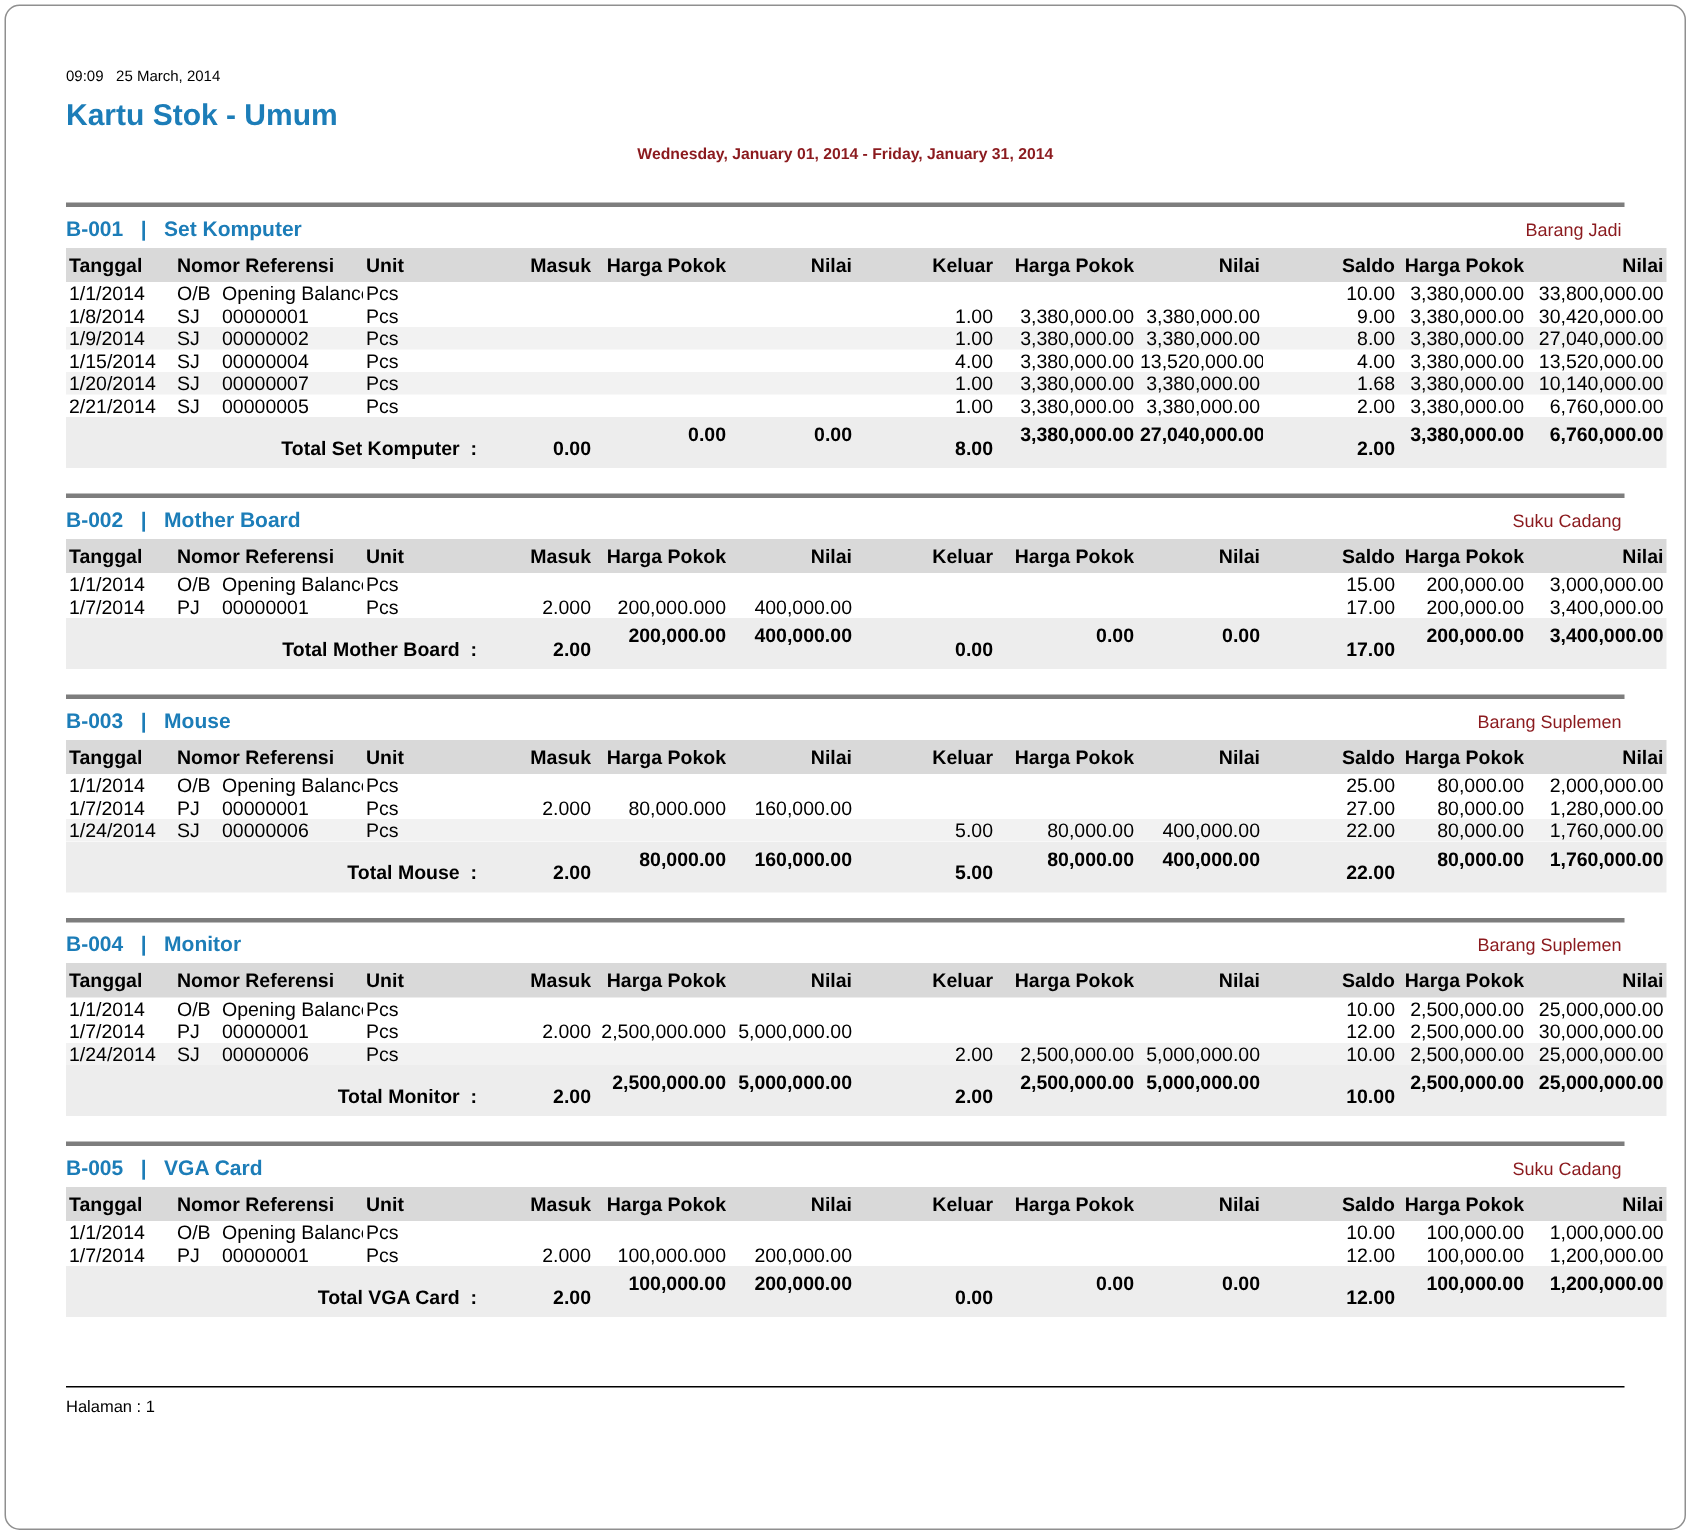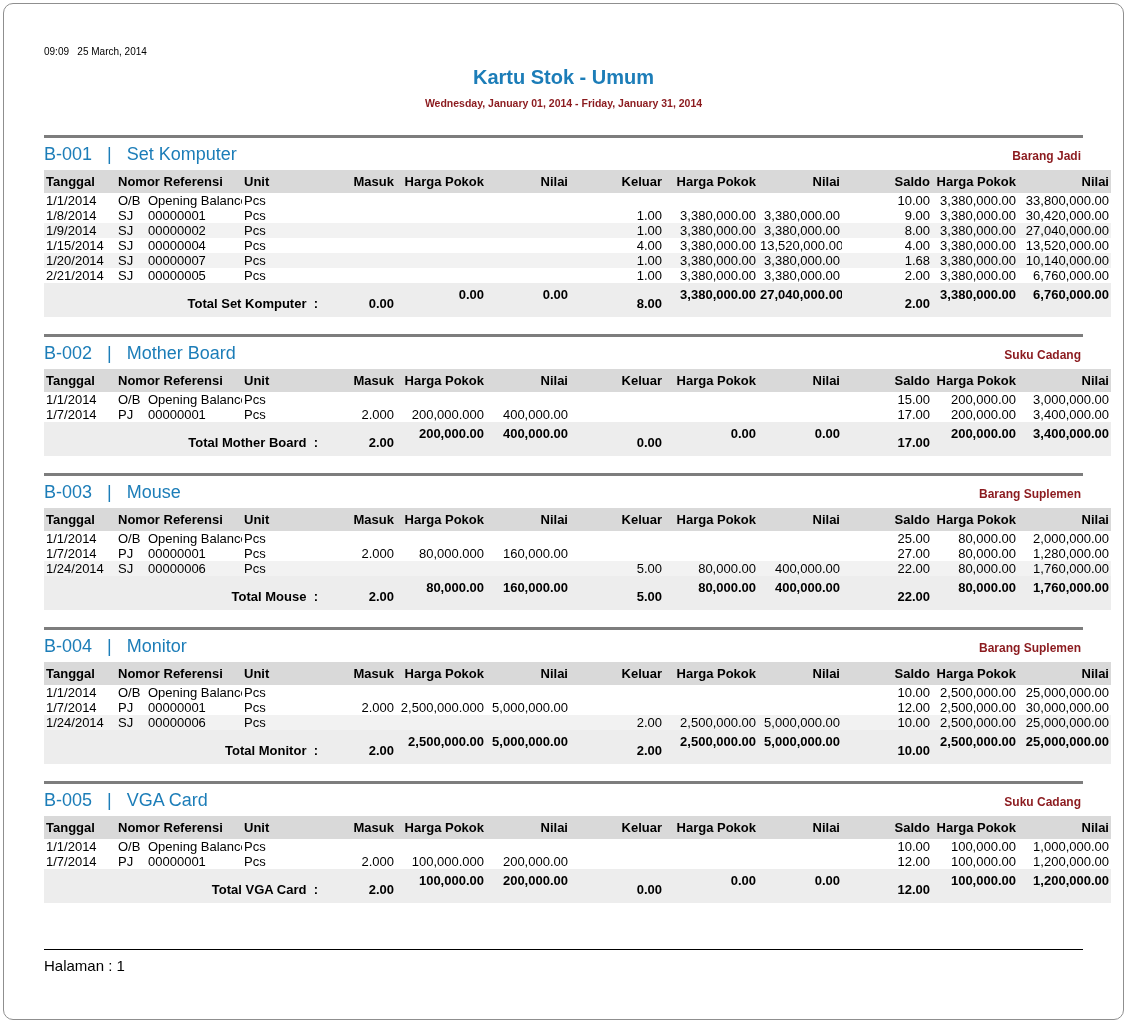--- a/index.html
+++ b/index.html
@@ -5,43 +5,43 @@
   html,body { margin:0; padding:0; background:#fff; }
   body { width:1127px; height:1023px; font-family:"Liberation Sans", sans-serif; color:#000; }
   .frame {
     box-sizing:border-box; width:1121px; height:1017px; margin:3px;
     border:1px solid #8f8f8f; border-radius:10px; background:#fff; overflow:hidden;
   }
   .content { padding:42px 40px 0 40px; }
 
   .timestamp { font-size:10px; white-space:pre; }
   .company { margin-top:27px; text-align:center; font-size:14px; font-weight:bold; }
-  .title   { margin-top:9px;  text-align:center; font-size:20px; font-weight:bold; color:var(--blue,#1c7db8); }
+  .title   { margin-top:9px;  font-size:20px; font-weight:bold; color:var(--blue,#1c7db8); }
   .period  { margin-top:8px;  text-align:center; font-size:10.5px; font-weight:bold; color:var(--maroon,#8b1a1e); }
 
   .sections { margin-top:26px; }
   .section  { margin-bottom:17px; }
   .rule     { height:3px; background:#7d7d7d; }
   .sec-head { display:flex; justify-content:space-between; align-items:baseline; padding:6px 2px 5px 0; }
-  .sec-title{ color:var(--blue,#1c7db8); font-weight:normal; font-size:18px; white-space:pre; }
-  .sec-cat  { color:var(--maroon,#8b1a1e); font-weight:bold; font-size:12px; }
+  .sec-title{ color:var(--blue,#1c7db8); font-weight:bold; font-size:14px; white-space:pre; }
+  .sec-cat  { color:var(--maroon,#8b1a1e); font-weight:normal; font-size:12px; }
 
   table { width:100%; border-collapse:collapse; table-layout:fixed; font-size:13px; }
   thead th { background:#d9d9d9; font-weight:bold; height:23px; padding:0 2px; vertical-align:middle; white-space:nowrap; overflow:hidden; }
   .l { text-align:left; }
   .r { text-align:right; }
   tbody td { height:15px; line-height:15px; padding:0 2px; white-space:nowrap; overflow:hidden; }
   tr.alt td { background:#f2f2f2; }
   tfoot td { background:#ededed; font-weight:bold; height:28px; padding:0 2px; white-space:nowrap; overflow:hidden; }
   tfoot td.lbl { text-align:right; padding-right:12px; vertical-align:bottom; padding-bottom:6px; white-space:pre; }
   tfoot td.tq  { vertical-align:bottom; padding-bottom:6px; }
   tfoot td.tm  { vertical-align:top;    padding-top:4px; }
 
   .footer-rule { height:1px; background:#000; margin-top:46px; }
-  .footer { font-size:15px; padding-top:7px; }
+  .footer { font-size:11px; padding-top:7px; }
 </style>
 </head>
 <body>
 
 <div class="frame">
   <div class="content">
     <div class="timestamp">09:09   25 March, 2014</div>
     <div class="title">Kartu Stok - Umum</div>
     <div class="period">Wednesday, January 01, 2014 - Friday, January 31, 2014</div>
 

